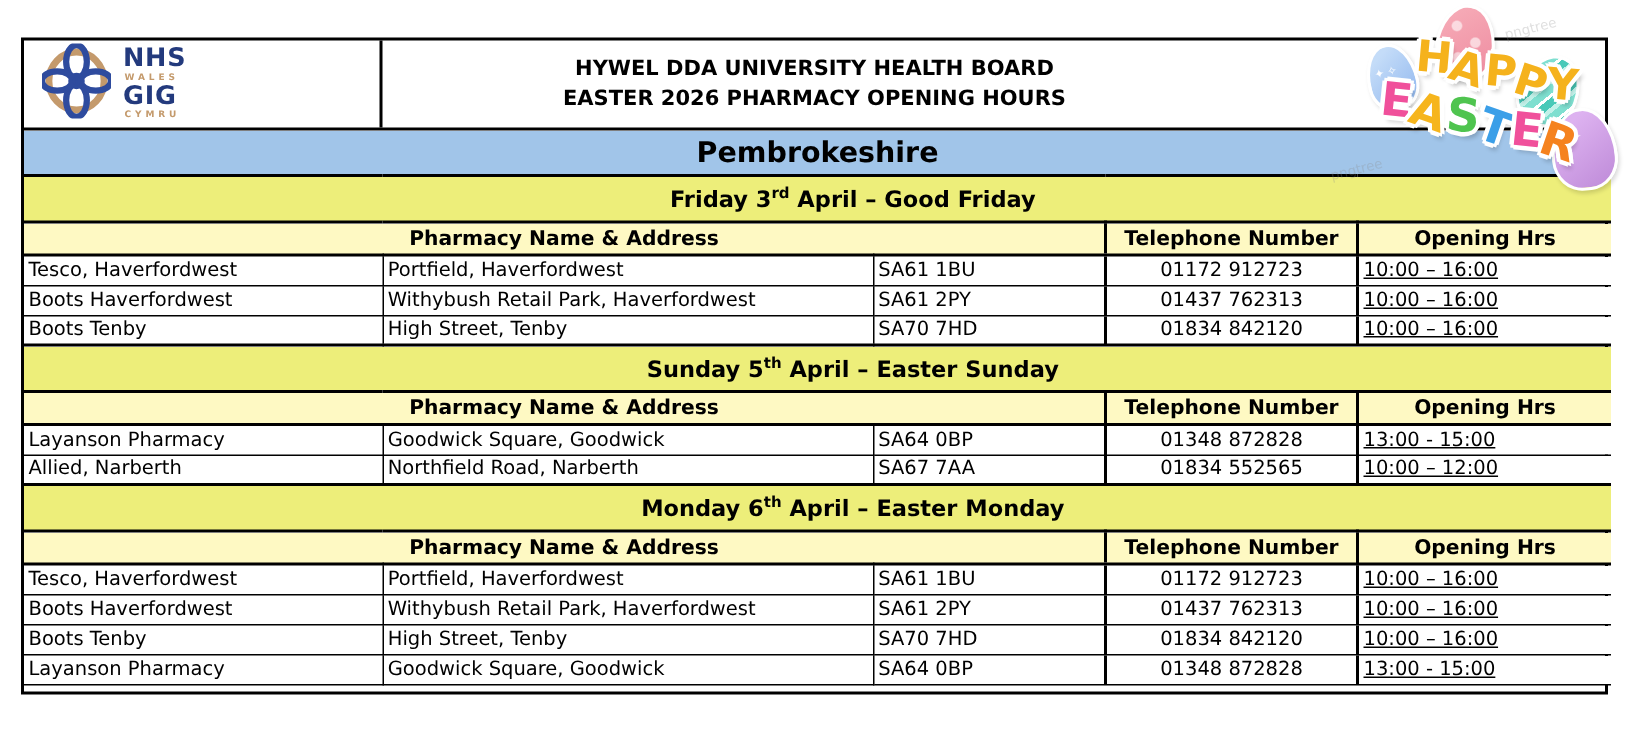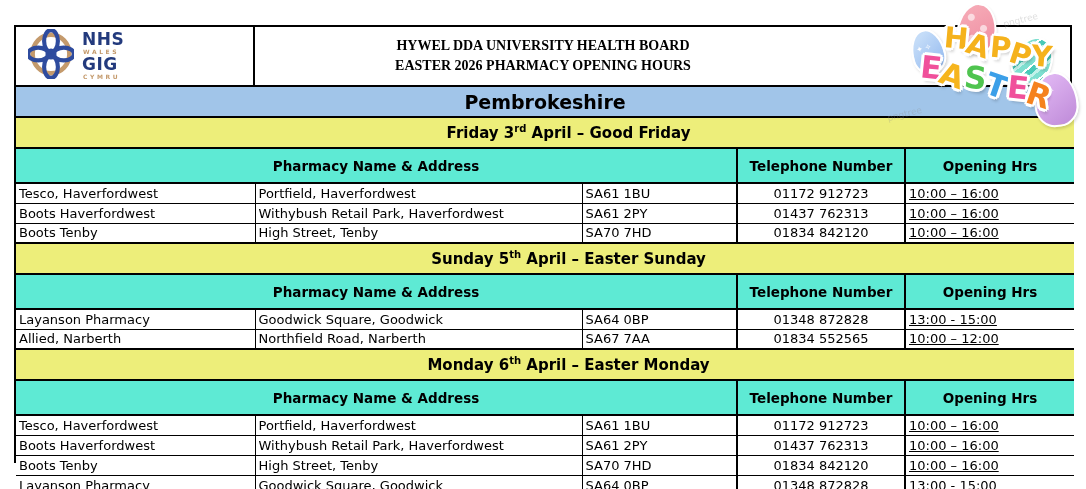--- a/index.html
+++ b/index.html
@@ -13,36 +13,36 @@
   }
   
   .head-row{display:flex;height:58px;border-bottom:2px solid #000;}
   .logo-cell{width:239px;border-right:2px solid #000;box-sizing:border-box;display:flex;align-items:center;}
   .nhs-logo{display:flex;align-items:center;gap:8px;padding-left:12px;}
   .nhs-text{display:flex;flex-direction:column;line-height:1;}
   .nhs-big{font-size:17px;font-weight:bold;color:#233A7D;letter-spacing:.5px;}
   .nhs-small{font-size:6px;color:#C49A6C;letter-spacing:2.6px;font-weight:bold;margin:1px 0 1px 1px;}
   .title-cell{flex:1;display:flex;flex-direction:column;justify-content:center;align-items:center;
     padding-right:239px;text-align:center;}
-  .title-line{font-size:14px;font-weight:bold;line-height:1.45;font-family:Liberation Serif, serif;}
+  .title-line{font-size:14px;font-weight:bold;line-height:1.45;}
   
   table.sched{width:100%;border-collapse:collapse;table-layout:fixed;}
   table.sched td{box-sizing:border-box;overflow:hidden;white-space:nowrap;}
   .region-row td{
     background:#A1C5E9;text-align:center;font-size:19px;font-weight:bold;
     height:30px;border-bottom:2px solid #000;
   }
   .day-row td{
     background:#EDEE7A;text-align:center;font-size:15px;font-weight:bold;
     height:31px;border-top:2px solid #000;border-bottom:2px solid #000;padding-left:48px;
   }
   .day-row sup{font-size:10px;}
   .colhead-row td{
-    background:#5eead4;text-align:center;font-size:13.5px;font-weight:bold;
-    height:35px;border-bottom:2px solid #000;
+    background:#fef9c3;text-align:center;font-size:13.5px;font-weight:bold;
+    height:22px;border-bottom:2px solid #000;
   }
   .colhead-row td.c-tel{border-left:2px solid #000;border-right:2px solid #000;}
   .data-row td{
     background:#fff;font-size:13px;height:20px;border-bottom:1px solid #000;padding:0 3px;
   }
   .data-row td.cell-name{border-right:1px solid #000;}
   .data-row td.cell-addr{border-right:1px solid #000;}
   .data-row td.cell-pc{border-right:2px solid #000;}
   .data-row td.cell-tel{border-right:2px solid #000;text-align:center;}
   .data-row td.cell-hrs{text-decoration:underline;}

